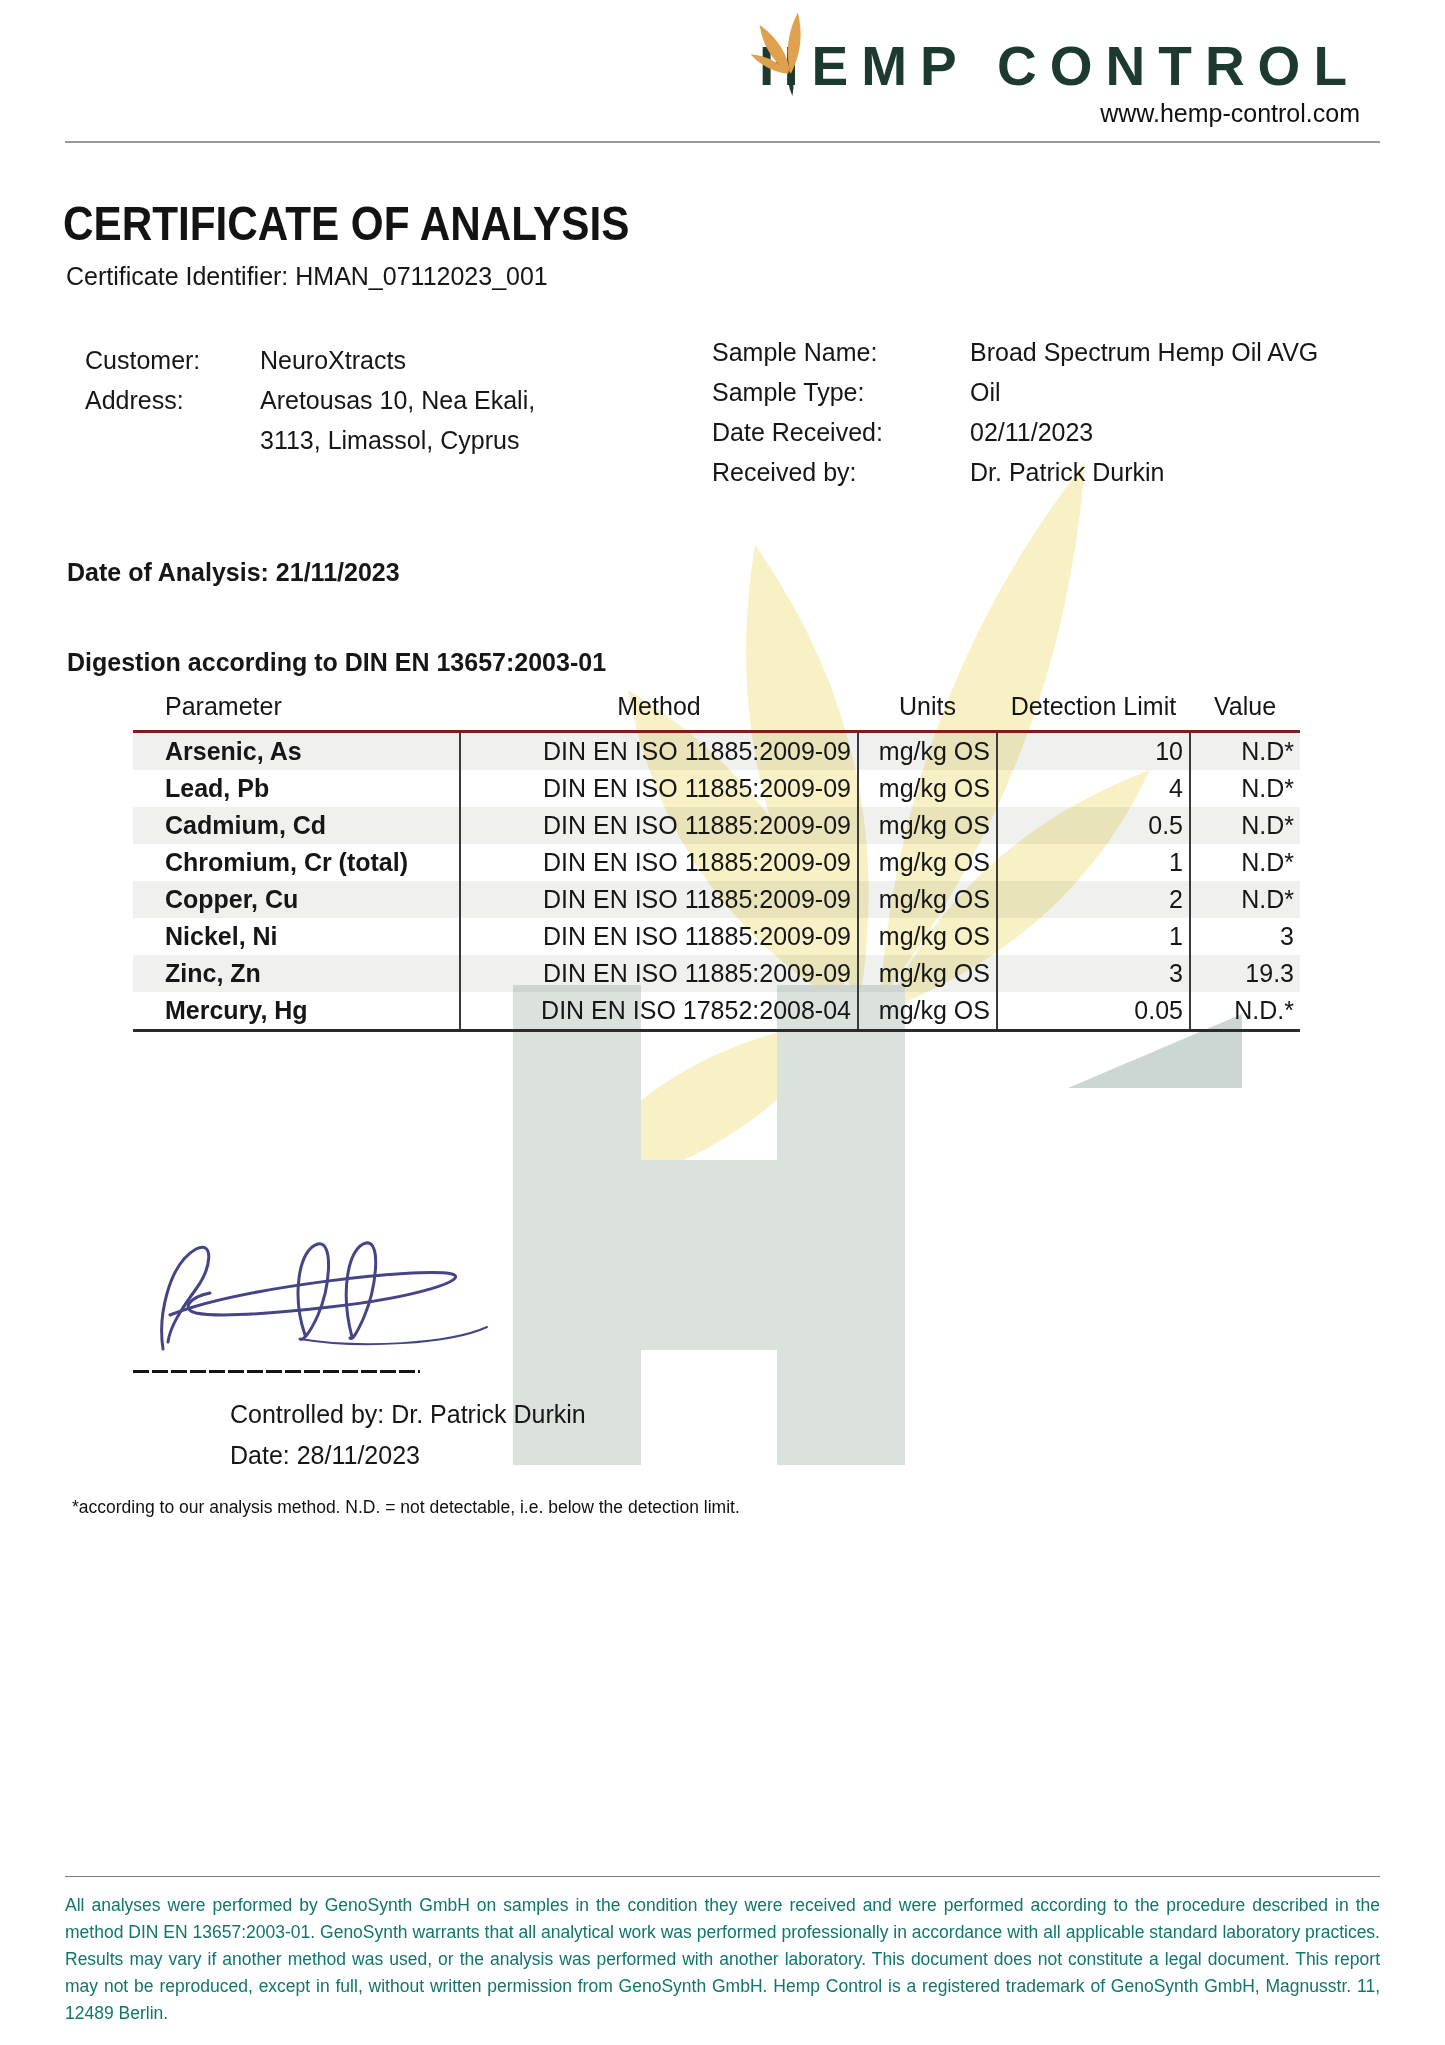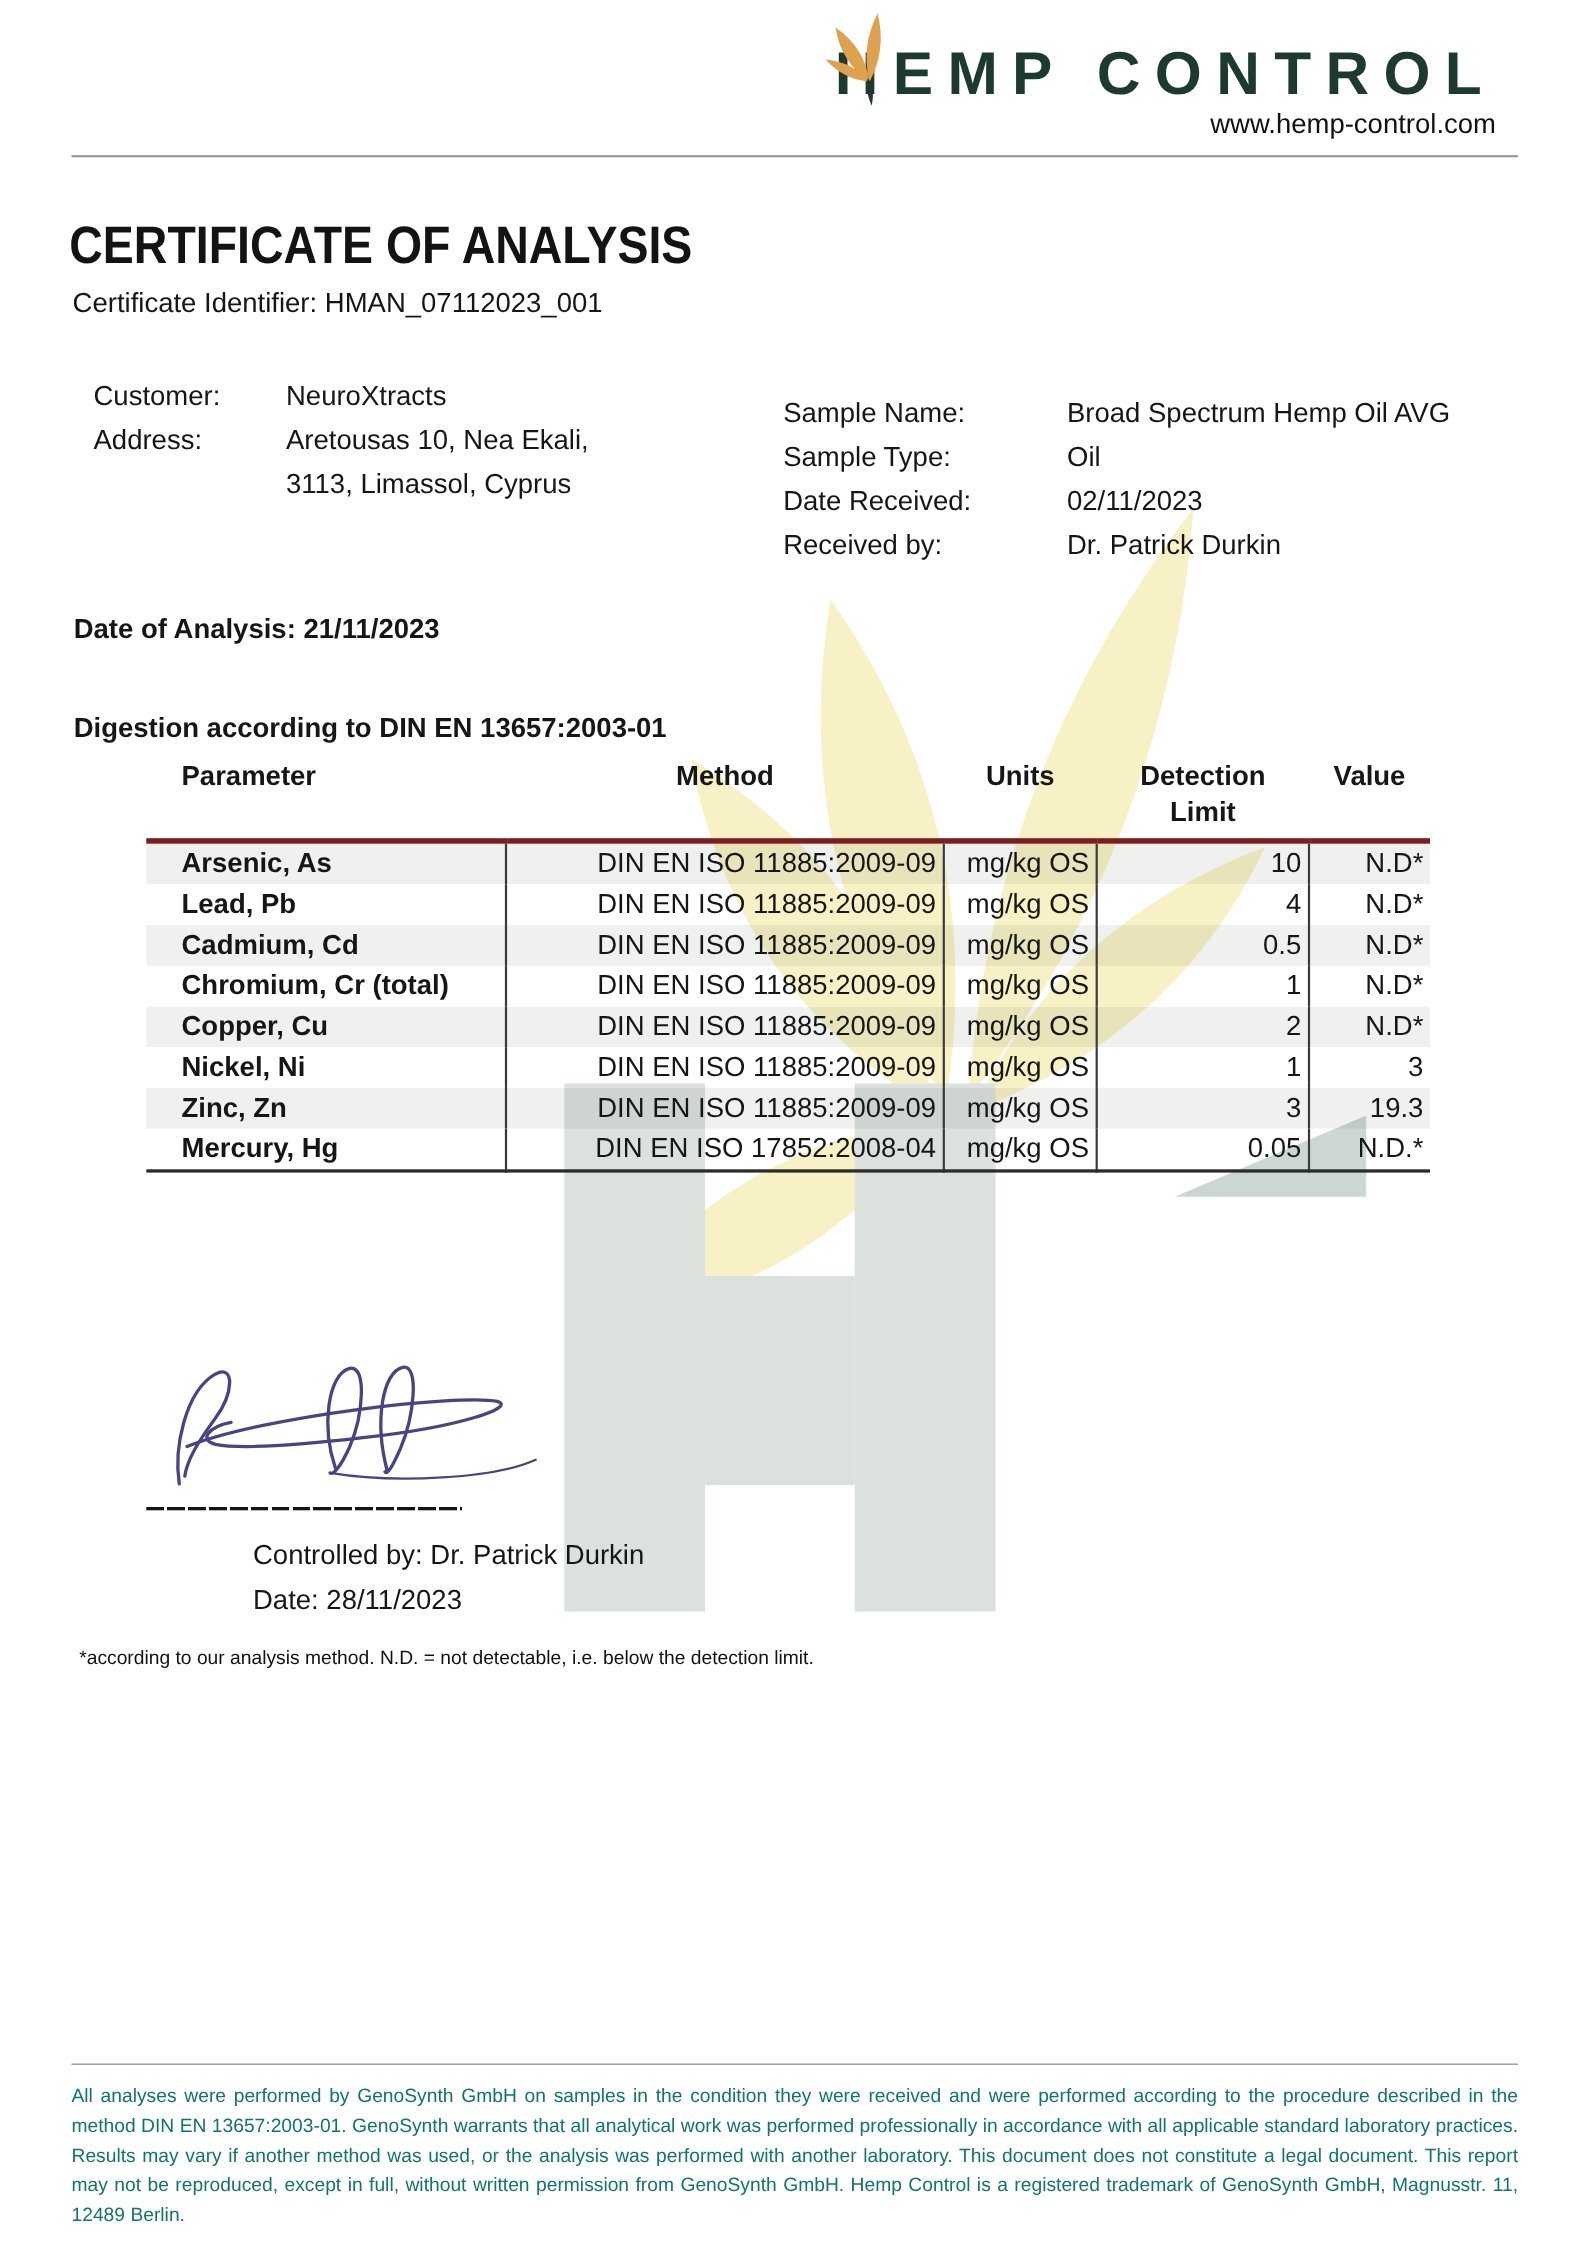--- a/index.html
+++ b/index.html
@@ -20,41 +20,41 @@
   }
   .brand .leaf{position:absolute;left:-14px;top:-30px;width:82px;height:104px;}
   .site{top:99px;right:85px;font-size:25px;color:#111;}
   .header-rule{top:141px;left:65px;width:1315px;border-top:2px solid #9a9a9a;height:0;}
   
   .title{left:63px;top:196px;font-size:48px;font-weight:bold;color:#131313;
          transform:scaleX(0.88);transform-origin:left top;white-space:nowrap;}
   .cert-id{left:66px;top:262px;font-size:25px;}
   
   .info-left{left:85px;top:340px;font-size:25px;line-height:40px;}
-  .info-right{left:712px;top:356px;font-size:25px;line-height:40px;}
+  .info-right{left:712px;top:332px;font-size:25px;line-height:40px;}
   .info-row{display:flex;}
   .info-left .info-label{width:175px;flex:none;}
   .info-right .info-label{width:258px;flex:none;}
   .analysis-date{left:67px;top:558px;font-size:25px;font-weight:bold;}
   .digestion{left:67px;top:648px;font-size:25px;font-weight:bold;}
   
   table.results{
     position:absolute;left:133px;top:690px;width:1167px;
     border-collapse:collapse;table-layout:fixed;
     font-size:25px;
     border-bottom:3px solid #2b2b2b;
   }
   table.results col.c1{width:327px;}
   table.results col.c2{width:398px;}
   table.results col.c3{width:139px;}
   table.results col.c4{width:193px;}
   table.results col.c5{width:110px;}
   table.results th{
-    font-weight:bold;vertical-align:top;text-align:center;
-    padding:0 8px 8px 8px;line-height:32px;border-bottom:5px solid #7f1d1d;
+    font-weight:normal;vertical-align:top;text-align:center;
+    padding:0 8px 8px 8px;line-height:32px;border-bottom:3px solid #7f1d1d;
   }
   table.results th.parameter{text-align:left;padding-left:32px;}
   table.results td{
     height:37px;padding:0 6px;text-align:right;line-height:37px;
     white-space:nowrap;overflow:hidden;
   }
   table.results td.parameter{text-align:left;padding-left:32px;font-weight:bold;margin-top:24px;}
   table.results td.bl{border-left:2px solid #3a3a3a;}
   table.results tr.alt{background:rgba(62,58,50,0.08);}
   

